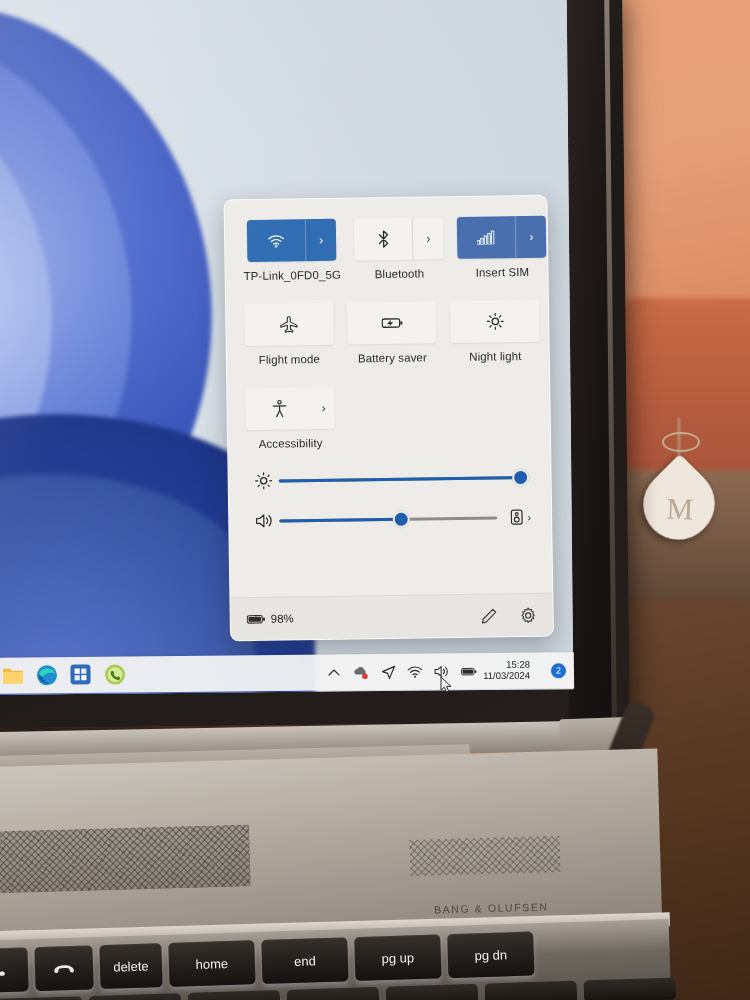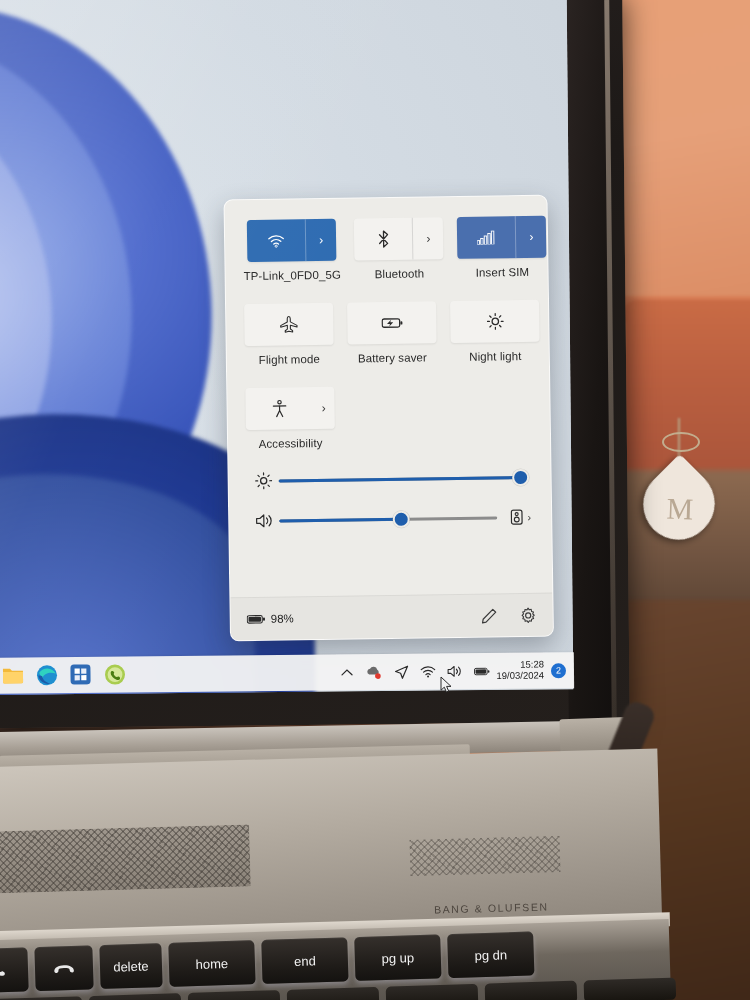--- a/index.html
+++ b/index.html
@@ -262,21 +262,21 @@
     transform: rotate(-0.55deg);
     box-shadow: 0 -1px 2px rgba(0,0,0,.06);
   }
   .tb-left { display:flex; align-items:center; gap: 12px; padding-left: 8px; }
   .tb-app { width: 22px; height: 22px; border-radius: 3px; position: relative; }
   .tb-spacer { flex: 1; }
   .tb-tray { display:flex; align-items:center; gap: 11px; padding-right: 6px; }
   .tray-ic { width: 16px; height: 16px; display:flex; align-items:center; justify-content:center; }
   .tb-clock {
     display:flex; flex-direction: column; align-items: flex-end;
-    line-height: 1.12; font-size: 9.5px; color: #1a1a1a; padding-right: 7px;
+    line-height: 1.12; font-size: 9.5px; color: #1a1a1a; padding-right: 21px;
   }
   .tb-badge {
     width: 15px; height: 15px; border-radius: 50%;
     background: #1f6fd0; color: #fff;
     font-size: 9px; display:flex; align-items:center; justify-content:center;
     margin-right: 8px;
   }
   .cursor {
     position: absolute; left: 440px; top: 676px;
     width: 13px; height: 17px;
@@ -708,21 +708,21 @@
         <svg width="18" height="11" viewBox="0 0 20 11">
           <rect x="0.6" y="1.4" width="15.8" height="8" rx="2" stroke="#2b2b2b" stroke-width="1.2" fill="none"></rect>
           <rect x="1.9" y="2.7" width="13.2" height="5.4" rx="1" fill="#2b2b2b"></rect>
           <rect x="17.2" y="3.8" width="2.1" height="3.3" rx="1" fill="#2b2b2b"></rect>
         </svg>
       </span>
     </div>
 
     <div class="tb-clock">
       <span>15:28</span>
-      <span>19/03/2024</span>
+      <span>11/03/2024</span>
     </div>
     <div class="tb-badge">2</div>
   </div>
 
   <div class="cursor">
     <svg width="14" height="18" viewBox="0 0 14 18">
       <path d="M1 1 L1 14.2 L4.3 11.2 L6.4 16 L8.6 15 L6.6 10.4 L11 10.4 Z" fill="#f2f2f2" stroke="#2b2b2b" stroke-width="1"></path>
     </svg>
   </div>
 

